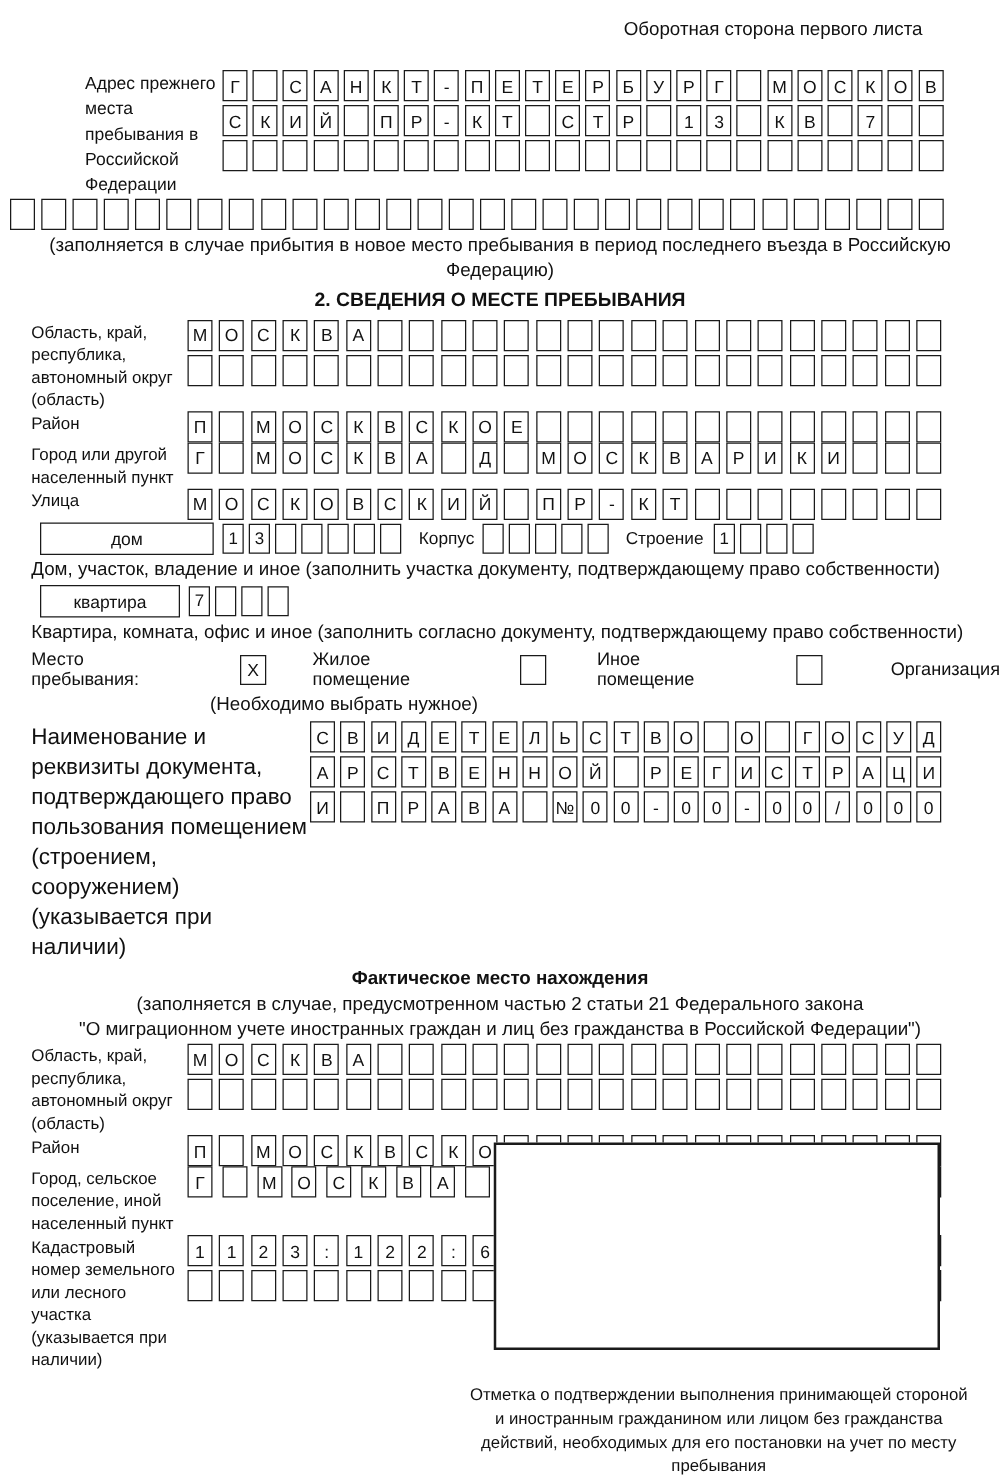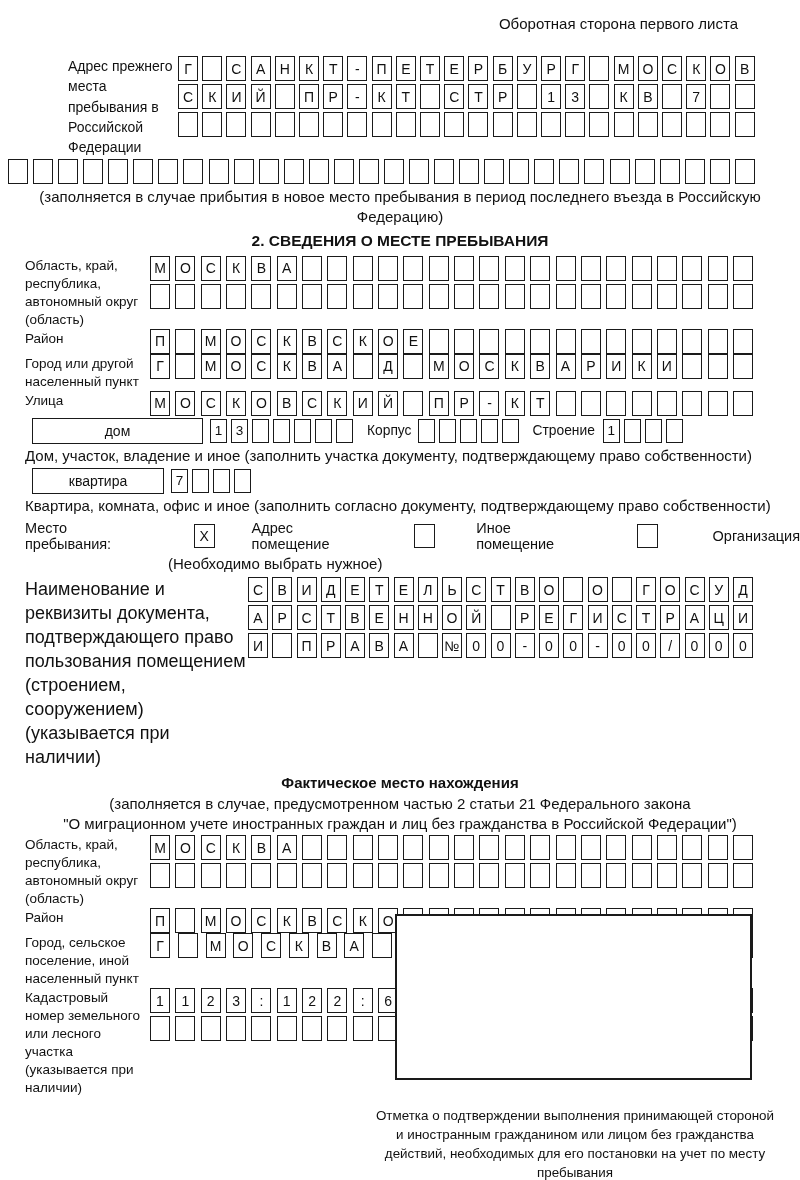--- a/index.html
+++ b/index.html
@@ -339,21 +339,21 @@
         <span class="cell"></span>
         <span class="cell"></span>
         <span class="cell"></span>
         <span class="cell"></span>
         <span class="cell"></span>
         <span class="cell"></span>
       </div>
   </div>
 
   <div class="houserow">
-    <div class="boxedlabel" style="width:171px;text-align:center;">дом</div>
+    <div class="boxedlabel" style="width:139px;text-align:center;">дом</div>
     <div class="cells-inline cells-sm" style="margin-left:7px;">
         <span class="cell">1</span>
         <span class="cell">3</span>
         <span class="cell"></span>
         <span class="cell"></span>
         <span class="cell"></span>
         <span class="cell"></span>
         <span class="cell"></span>
       </div>
     <span style="margin-left:14px;">Корпус</span>
@@ -368,34 +368,34 @@
     <div class="cells-inline cells-sm" style="margin-left:8px;">
         <span class="cell">1</span>
         <span class="cell"></span>
         <span class="cell"></span>
         <span class="cell"></span>
       </div>
   </div>
   <div class="note note-left">Дом, участок, владение и иное (заполнить участка документу, подтверждающему право собственности)</div>
 
   <div class="aptrow">
-    <div class="boxedlabel" style="width:132px;">квартира</div>
+    <div class="boxedlabel" style="width:112px;">квартира</div>
     <div class="cells-inline cells-sm" style="margin-left:7px;">
         <span class="cell">7</span>
         <span class="cell"></span>
         <span class="cell"></span>
         <span class="cell"></span>
       </div>
   </div>
   <div class="note note-left">Квартира, комната, офис и иное (заполнить согласно документу, подтверждающему право собственности)</div>
 
   <div class="chkrow">
     <span>Место пребывания:</span>
     <span class="checkbox" style="margin-left:22px;">X</span>
-    <span style="margin-left:10px;">Адрес помещение</span>
+    <span style="margin-left:10px;">Жилое помещение</span>
     <span class="checkbox" style="margin-left:24px;"></span>
     <span style="margin-left:14px;">Иное помещение</span>
     <span class="checkbox" style="margin-left:28px;"></span>
     <span style="margin-left:28px;">Организация</span>
   </div>
   <div class="note" style="margin:2px 0 0 168px;">(Необходимо выбрать нужное)</div>
 
   <div class="fieldrow mt4">
     <div class="flabel-doc">Наименование и реквизиты документа, подтверждающего право пользования помещением (строением, сооружением) (указывается при наличии)</div>
     <div class="rows">

